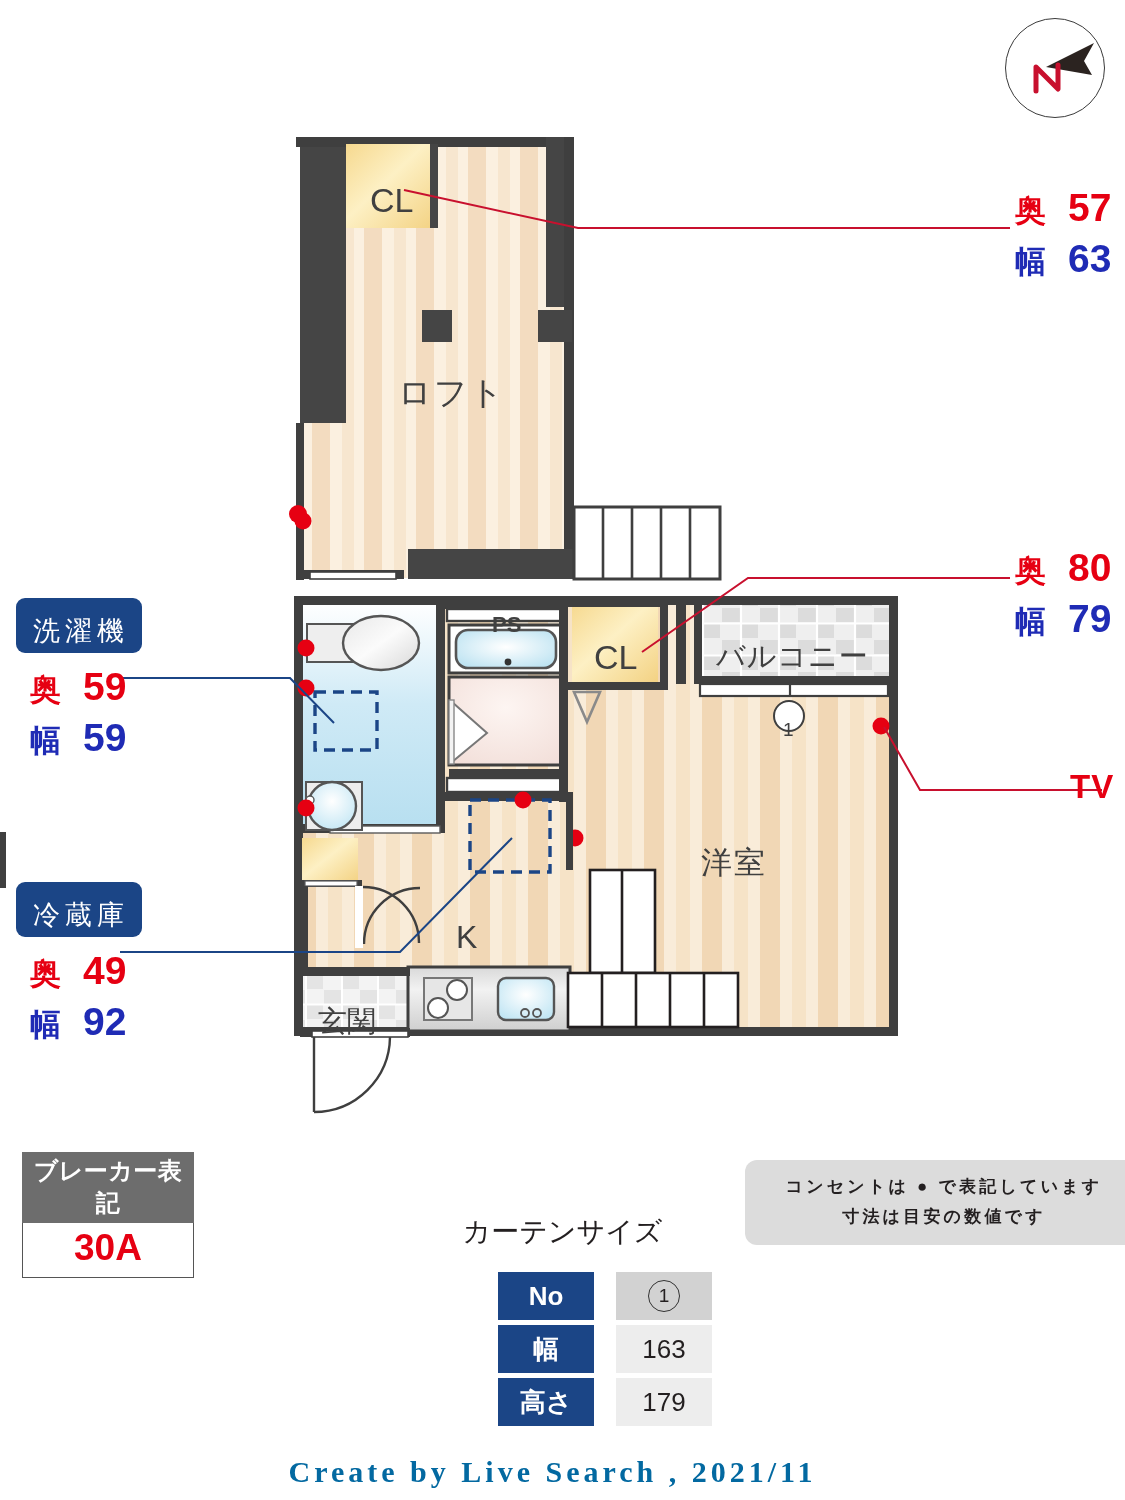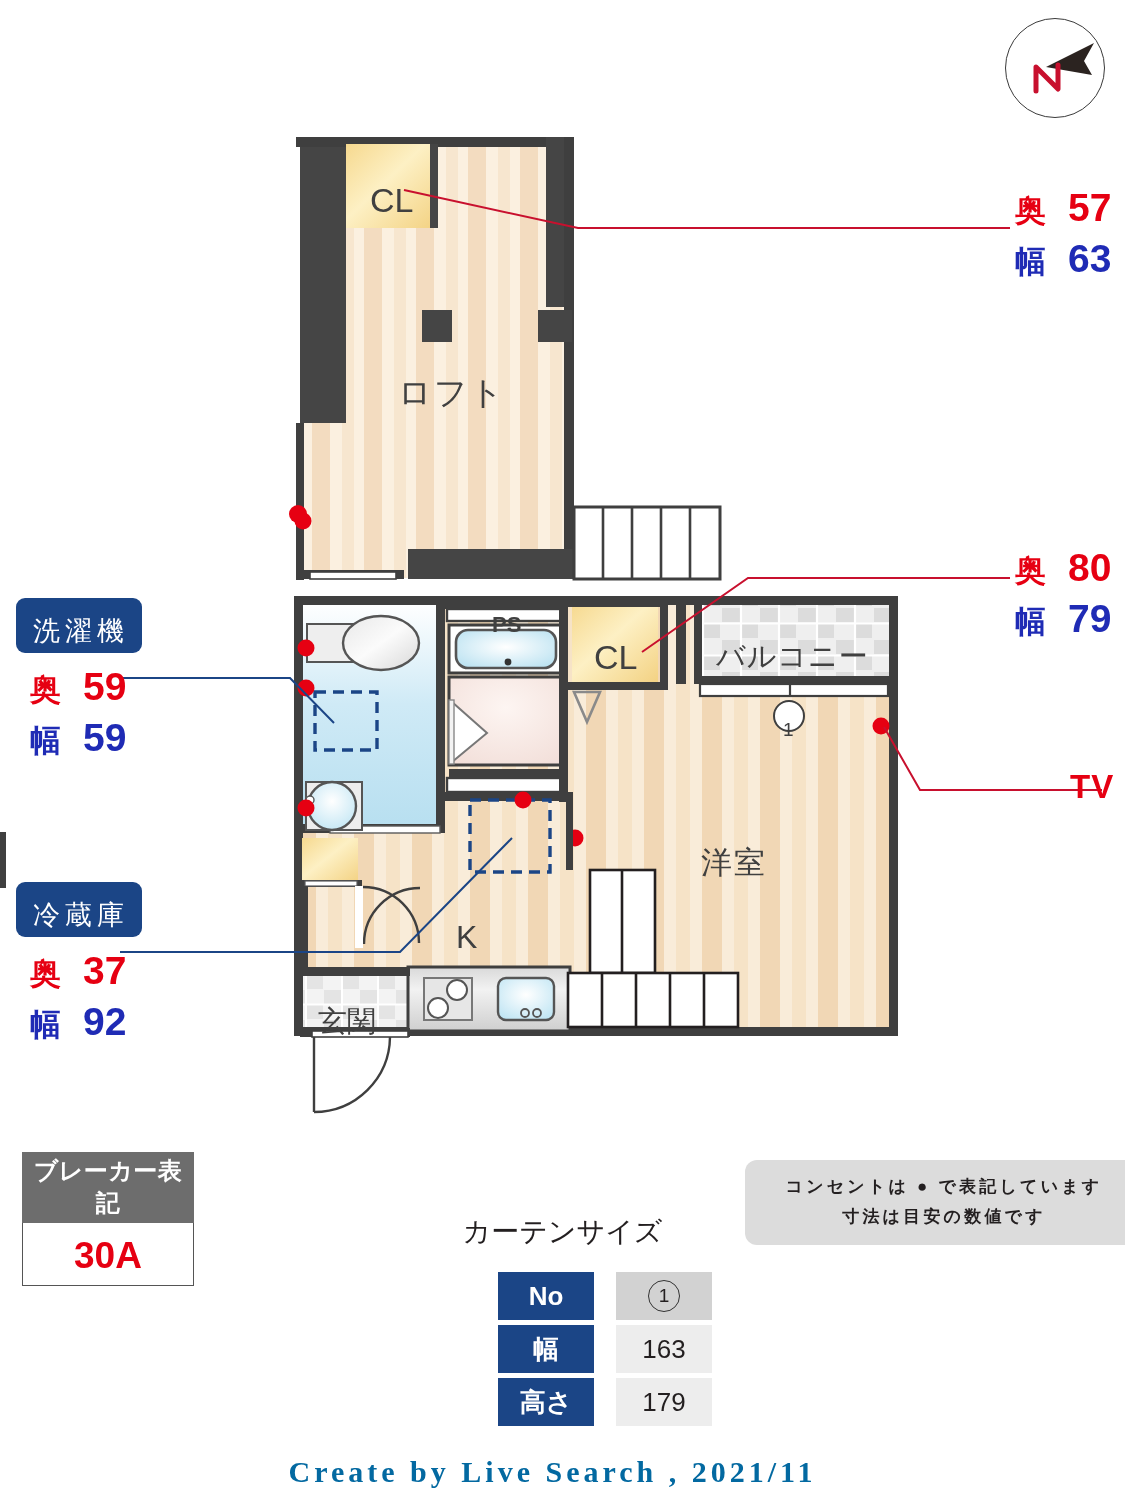--- a/index.html
+++ b/index.html
@@ -21,21 +21,21 @@
   
   .leader{position:absolute;}
   
   .plan-label{position:absolute;font-size:29px;color:#404040;white-space:nowrap;margin-top:16px;}
   .tv-label{position:absolute;font-size:33px;color:#e60012;font-weight:700;letter-spacing:1px;}
   
   #breaker{left:22px;top:1152px;width:172px;}
   #breaker .bk-head{background:#6d6d6d;color:#fff;font-size:24px;font-weight:700;
         text-align:center;padding:3px 0 4px;letter-spacing:0.5px;}
   #breaker .bk-body{border:1.6px solid #555;border-top:none;background:#fff;text-align:center;
-        color:#e60012;font-size:37px;font-weight:700;padding:12px 0 8px;}
+        color:#e60012;font-size:37px;font-weight:700;padding:4px 0 8px;}
   
   #note{left:745px;top:1160px;width:398px;background:#dcdcdc;border-radius:12px;padding:12px 0 13px 0;}
   #note div{font-size:17px;font-weight:700;letter-spacing:3.2px;color:#231f20;
             text-align:center;line-height:1.75;}
   
   #curtain-title{left:0;top:1213px;width:1125px;text-align:center;font-size:28px;}
   #curtain-table{left:455px;top:1272px;}
   .ct-row{display:flex;margin-bottom:5px;padding-left:43px;}
   .ct-key{width:96px;height:48px;background:#1b4586;color:#fff;font-size:26px;
           display:flex;align-items:center;justify-content:center;font-weight:600;}
@@ -318,21 +318,21 @@
   <div class="dim-row haba" style="margin-top:10px;margin-left:14px;">
     <span class="dim-lbl">幅</span>
     <span class="dim-val">59</span>
   </div>
 </div>
 
 <div class="dim-block" style="left:16px;top:882px;">
   <div class="badge">冷蔵庫</div>
   <div class="dim-row oku" style="margin-top:14px;margin-left:14px;">
     <span class="dim-lbl">奥</span>
-    <span class="dim-val">37</span>
+    <span class="dim-val">49</span>
   </div>
   <div class="dim-row haba" style="margin-top:10px;margin-left:14px;">
     <span class="dim-lbl">幅</span>
     <span class="dim-val">92</span>
   </div>
 </div>
 
 <div class="abs" id="breaker">
   <div class="bk-head">ブレーカー表記</div>
   <div class="bk-body">30A</div>

